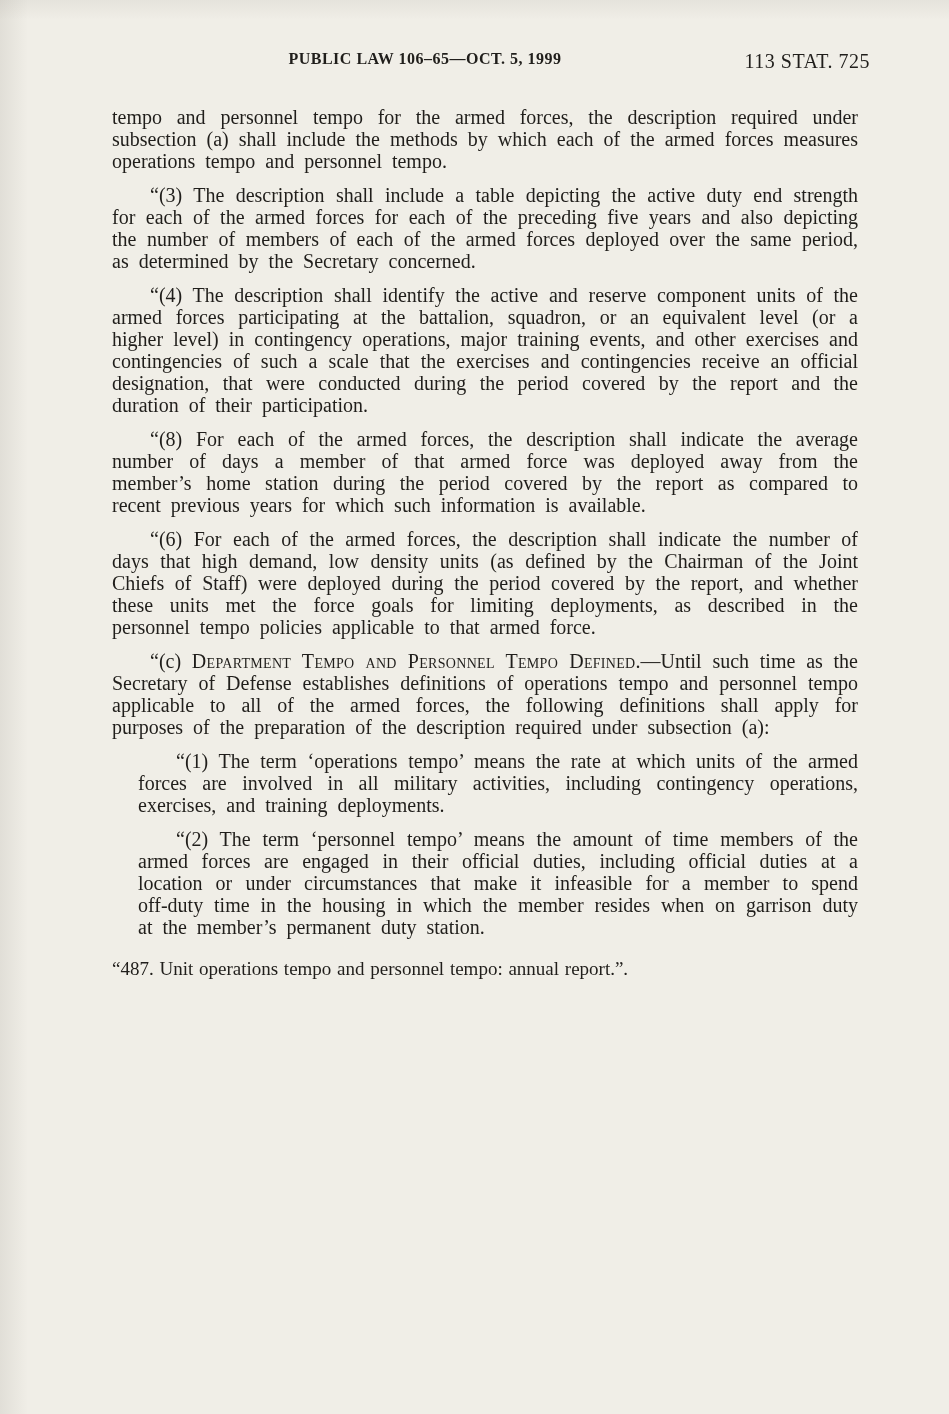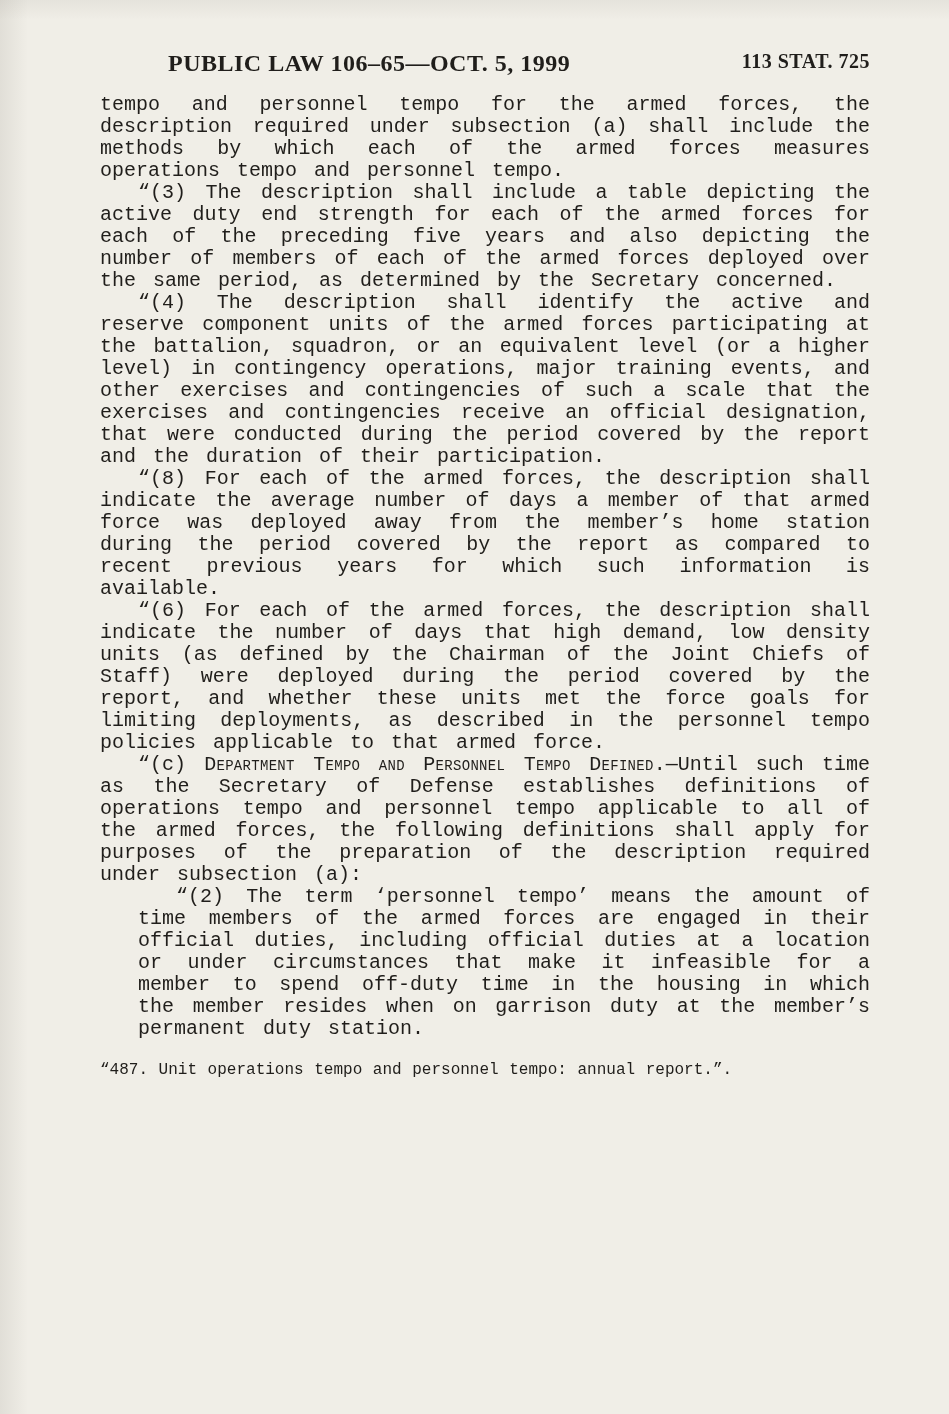--- a/index.html
+++ b/index.html
@@ -28,53 +28,54 @@
   }
   .page-header {
     position: absolute;
     top: 50px;
     left: 100px;
     width: 770px;
     height: 28px;
   }
   .law-title {
     position: absolute;
-    left: 68px;
+    left: 60px;
     width: 530px;
+    text-align: center;
     font-weight: bold;
-    font-size: 24px;
+    font-size: 16px;
     letter-spacing: 0.5px;
     white-space: nowrap;
   }
   .stat-number {
     position: absolute;
     right: 0;
     top: 0;
-    font-weight: bold;
+    font-weight: normal;
     font-size: 20px;
     letter-spacing: 0.5px;
     white-space: nowrap;
   }
   .text-block {
     position: absolute;
     top: 94px;
     left: 100px;
     width: 770px;
     font-size: 20px;
     line-height: 22px;
     text-align: justify;
     word-spacing: 5px;
   }
-  .para { margin: 0; font-family: Liberation Mono, monospace; }
+  .para { margin: 12px; }
   .para.indent { text-indent: 38px; }
   .para.block { margin-left: 38px; }
   .sc { font-variant: small-caps; letter-spacing: 0.3px; }
   .note {
     margin-top: 22px;
-    font-size: 16px;
+    font-size: 19px;
     line-height: 17px;
     text-align: left;
     word-spacing: 1px;
   }
 </style>
 </head>
 <body>
 
 <div class="page">
   <div class="scan-shade"></div>
@@ -91,20 +92,21 @@
     <p class="para indent">“(3) The description shall include a table depicting the active duty end strength for each of the armed forces for each of the preceding five years and also depicting the number of members of each of the armed forces deployed over the same period, as determined by the Secretary concerned.</p>
 
     <p class="para indent">“(4) The description shall identify the active and reserve component units of the armed forces participating at the battalion, squadron, or an equivalent level (or a higher level) in contingency operations, major training events, and other exercises and contingencies of such a scale that the exercises and contingencies receive an official designation, that were conducted during the period covered by the report and the duration of their participation.</p>
 
     <p class="para indent">“(8) For each of the armed forces, the description shall indicate the average number of days a member of that armed force was deployed away from the member’s home station during the period covered by the report as compared to recent previous years for which such information is available.</p>
 
     <p class="para indent">“(6) For each of the armed forces, the description shall indicate the number of days that high demand, low density units (as defined by the Chairman of the Joint Chiefs of Staff) were deployed during the period covered by the report, and whether these units met the force goals for limiting deployments, as described in the personnel tempo policies applicable to that armed force.</p>
 
     <p class="para indent"><span>“(c) </span><span class="sc">Department Tempo and Personnel Tempo Defined</span><span>.—Until such time as the Secretary of Defense establishes definitions of operations tempo and personnel tempo applicable to all of the armed forces, the following definitions shall apply for purposes of the preparation of the description required under subsection (a):</span></p>
 
+    <p class="para block indent">“(1) The term ‘operations tempo’ means the rate at which units of the armed forces are involved in all military activities, including contingency operations, exercises, and training deployments.</p>
 
     <p class="para block indent">“(2) The term ‘personnel tempo’ means the amount of time members of the armed forces are engaged in their official duties, including official duties at a location or under circumstances that make it infeasible for a member to spend off-duty time in the housing in which the member resides when on garrison duty at the member’s permanent duty station.</p>
 
 
 
     <p class="para note">“487. Unit operations tempo and personnel tempo: annual report.”.</p>
   </main>
 </div>
 
 </body></html>

